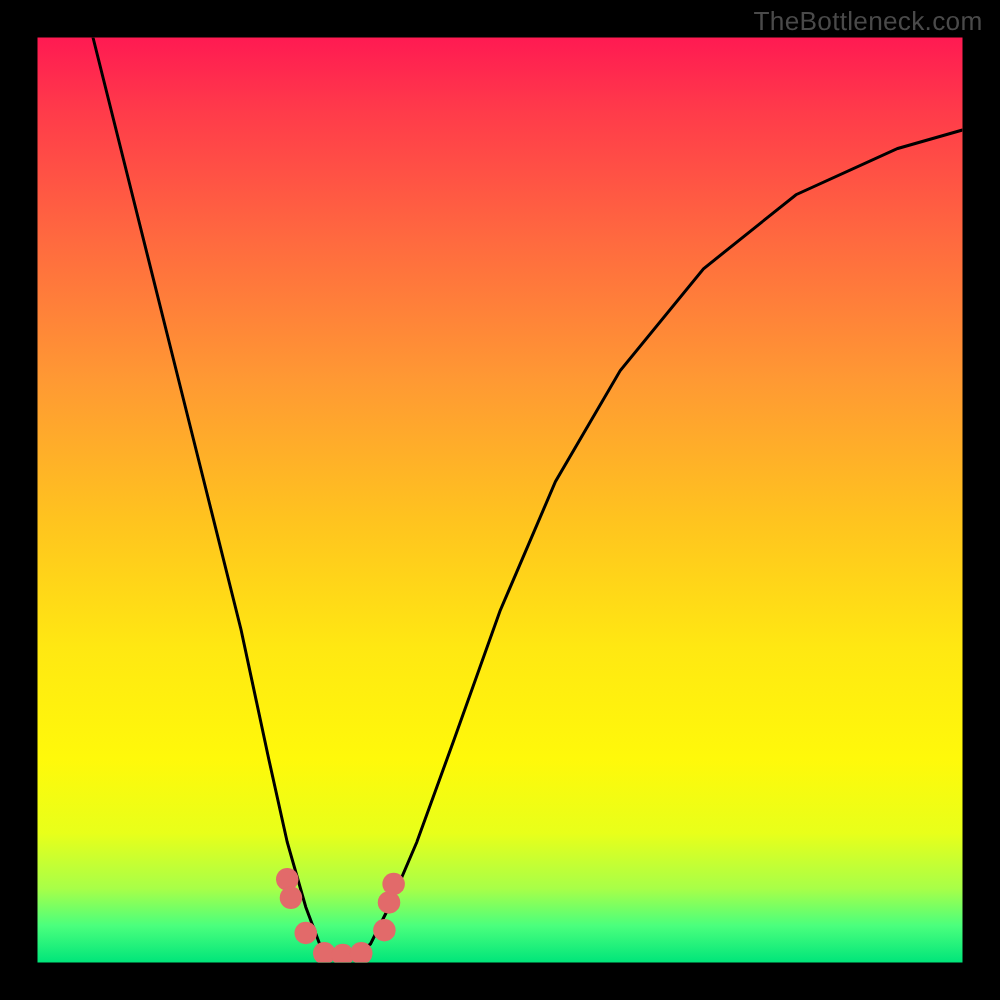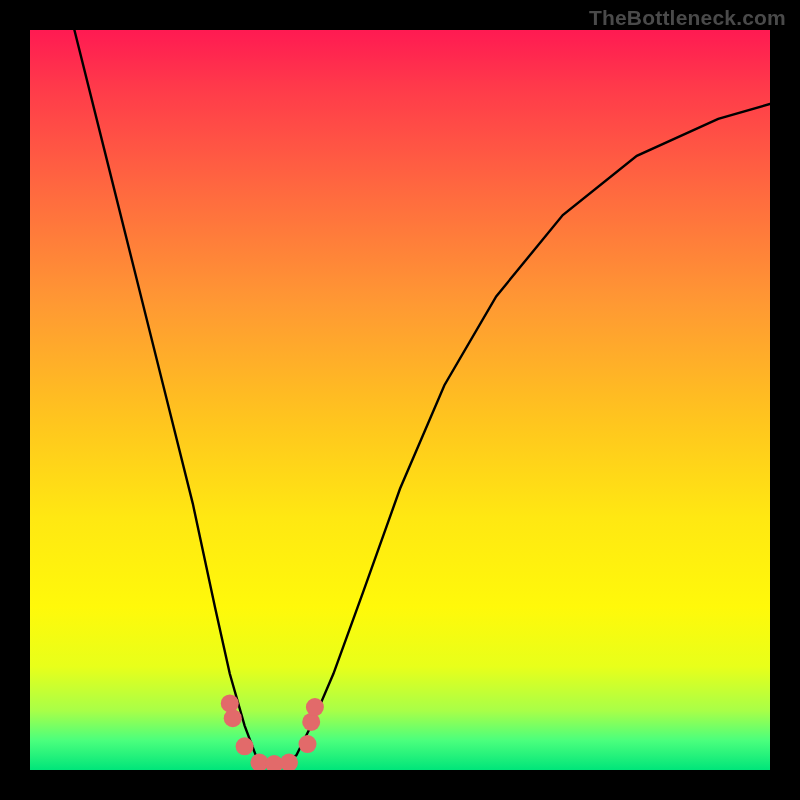--- a/index.html
+++ b/index.html
@@ -36,21 +36,21 @@
       #a8ff48 92%,
       #4bff7d 96%,
       #00e57a 100%);
   }
   .watermark {
     position: absolute;
     top: 6px;
     right: 14px;
     color: #4a4a4a;
     font-size: 21px;
-    font-weight: 700;
+    font-weight: 400;
     letter-spacing: 0.2px;
     user-select: none;
   }
   svg.curve {
     position: absolute;
     left: 0; top: 0;
     width: 740px;
     height: 740px;
   }
 </style>

